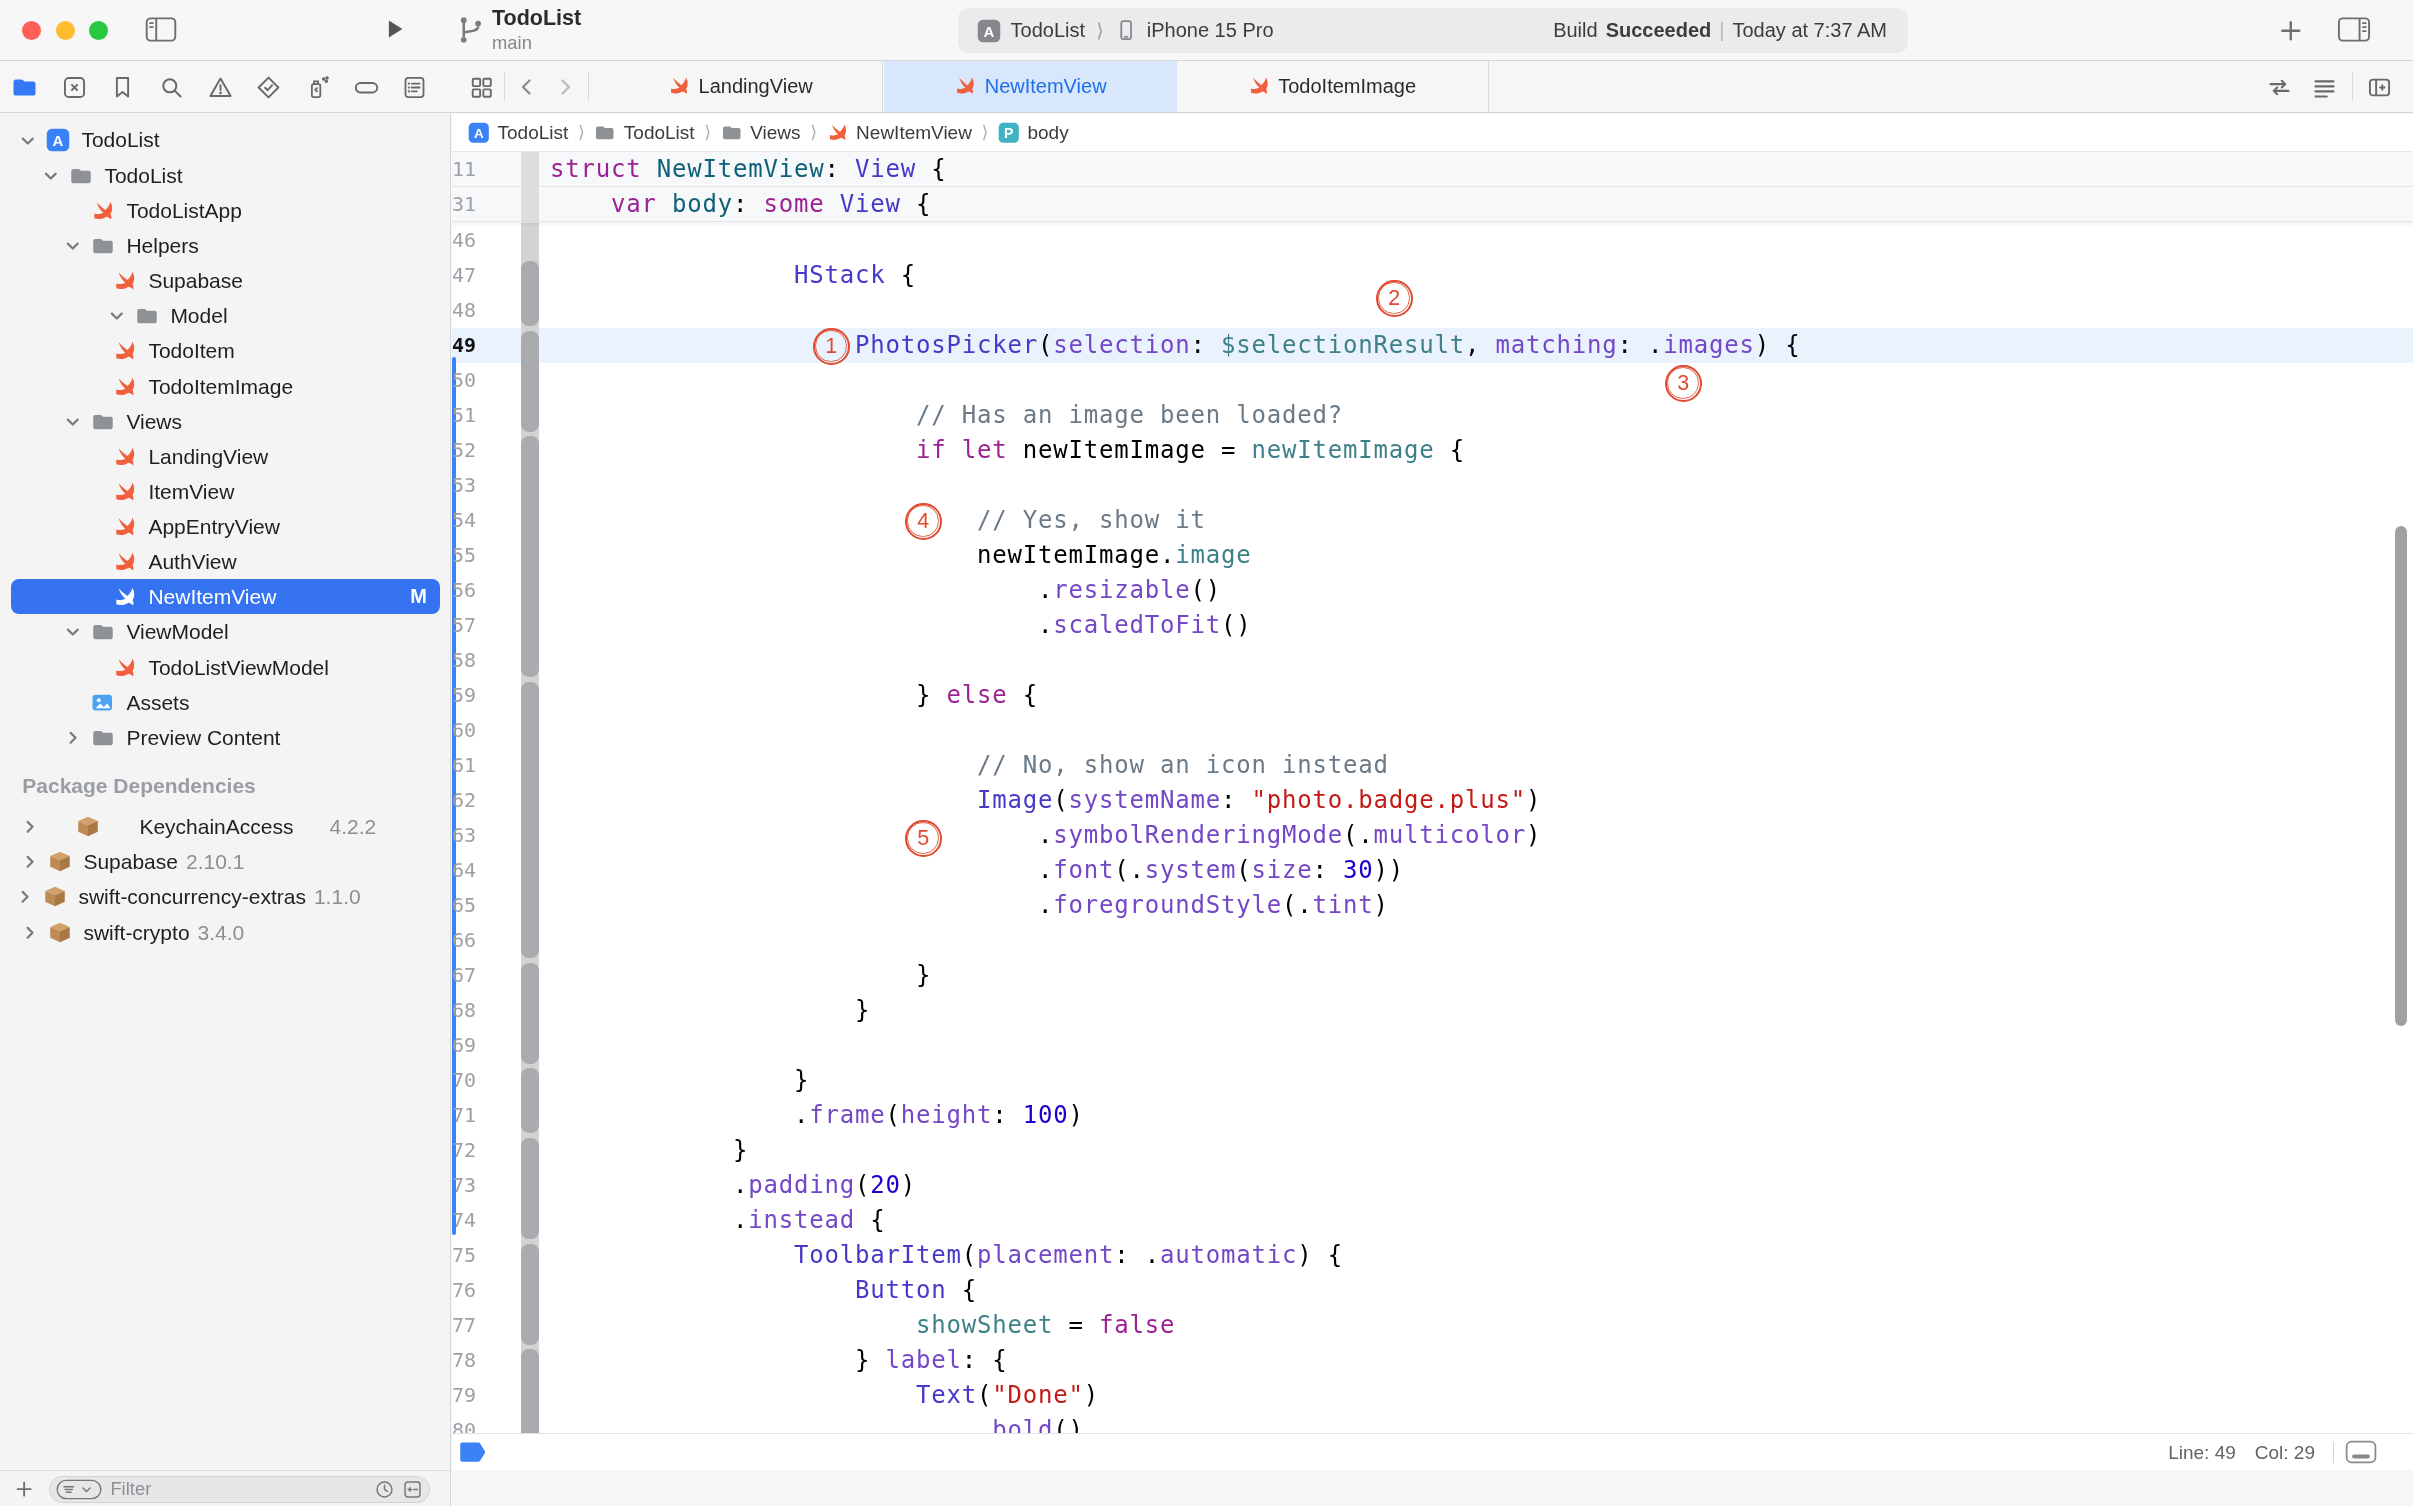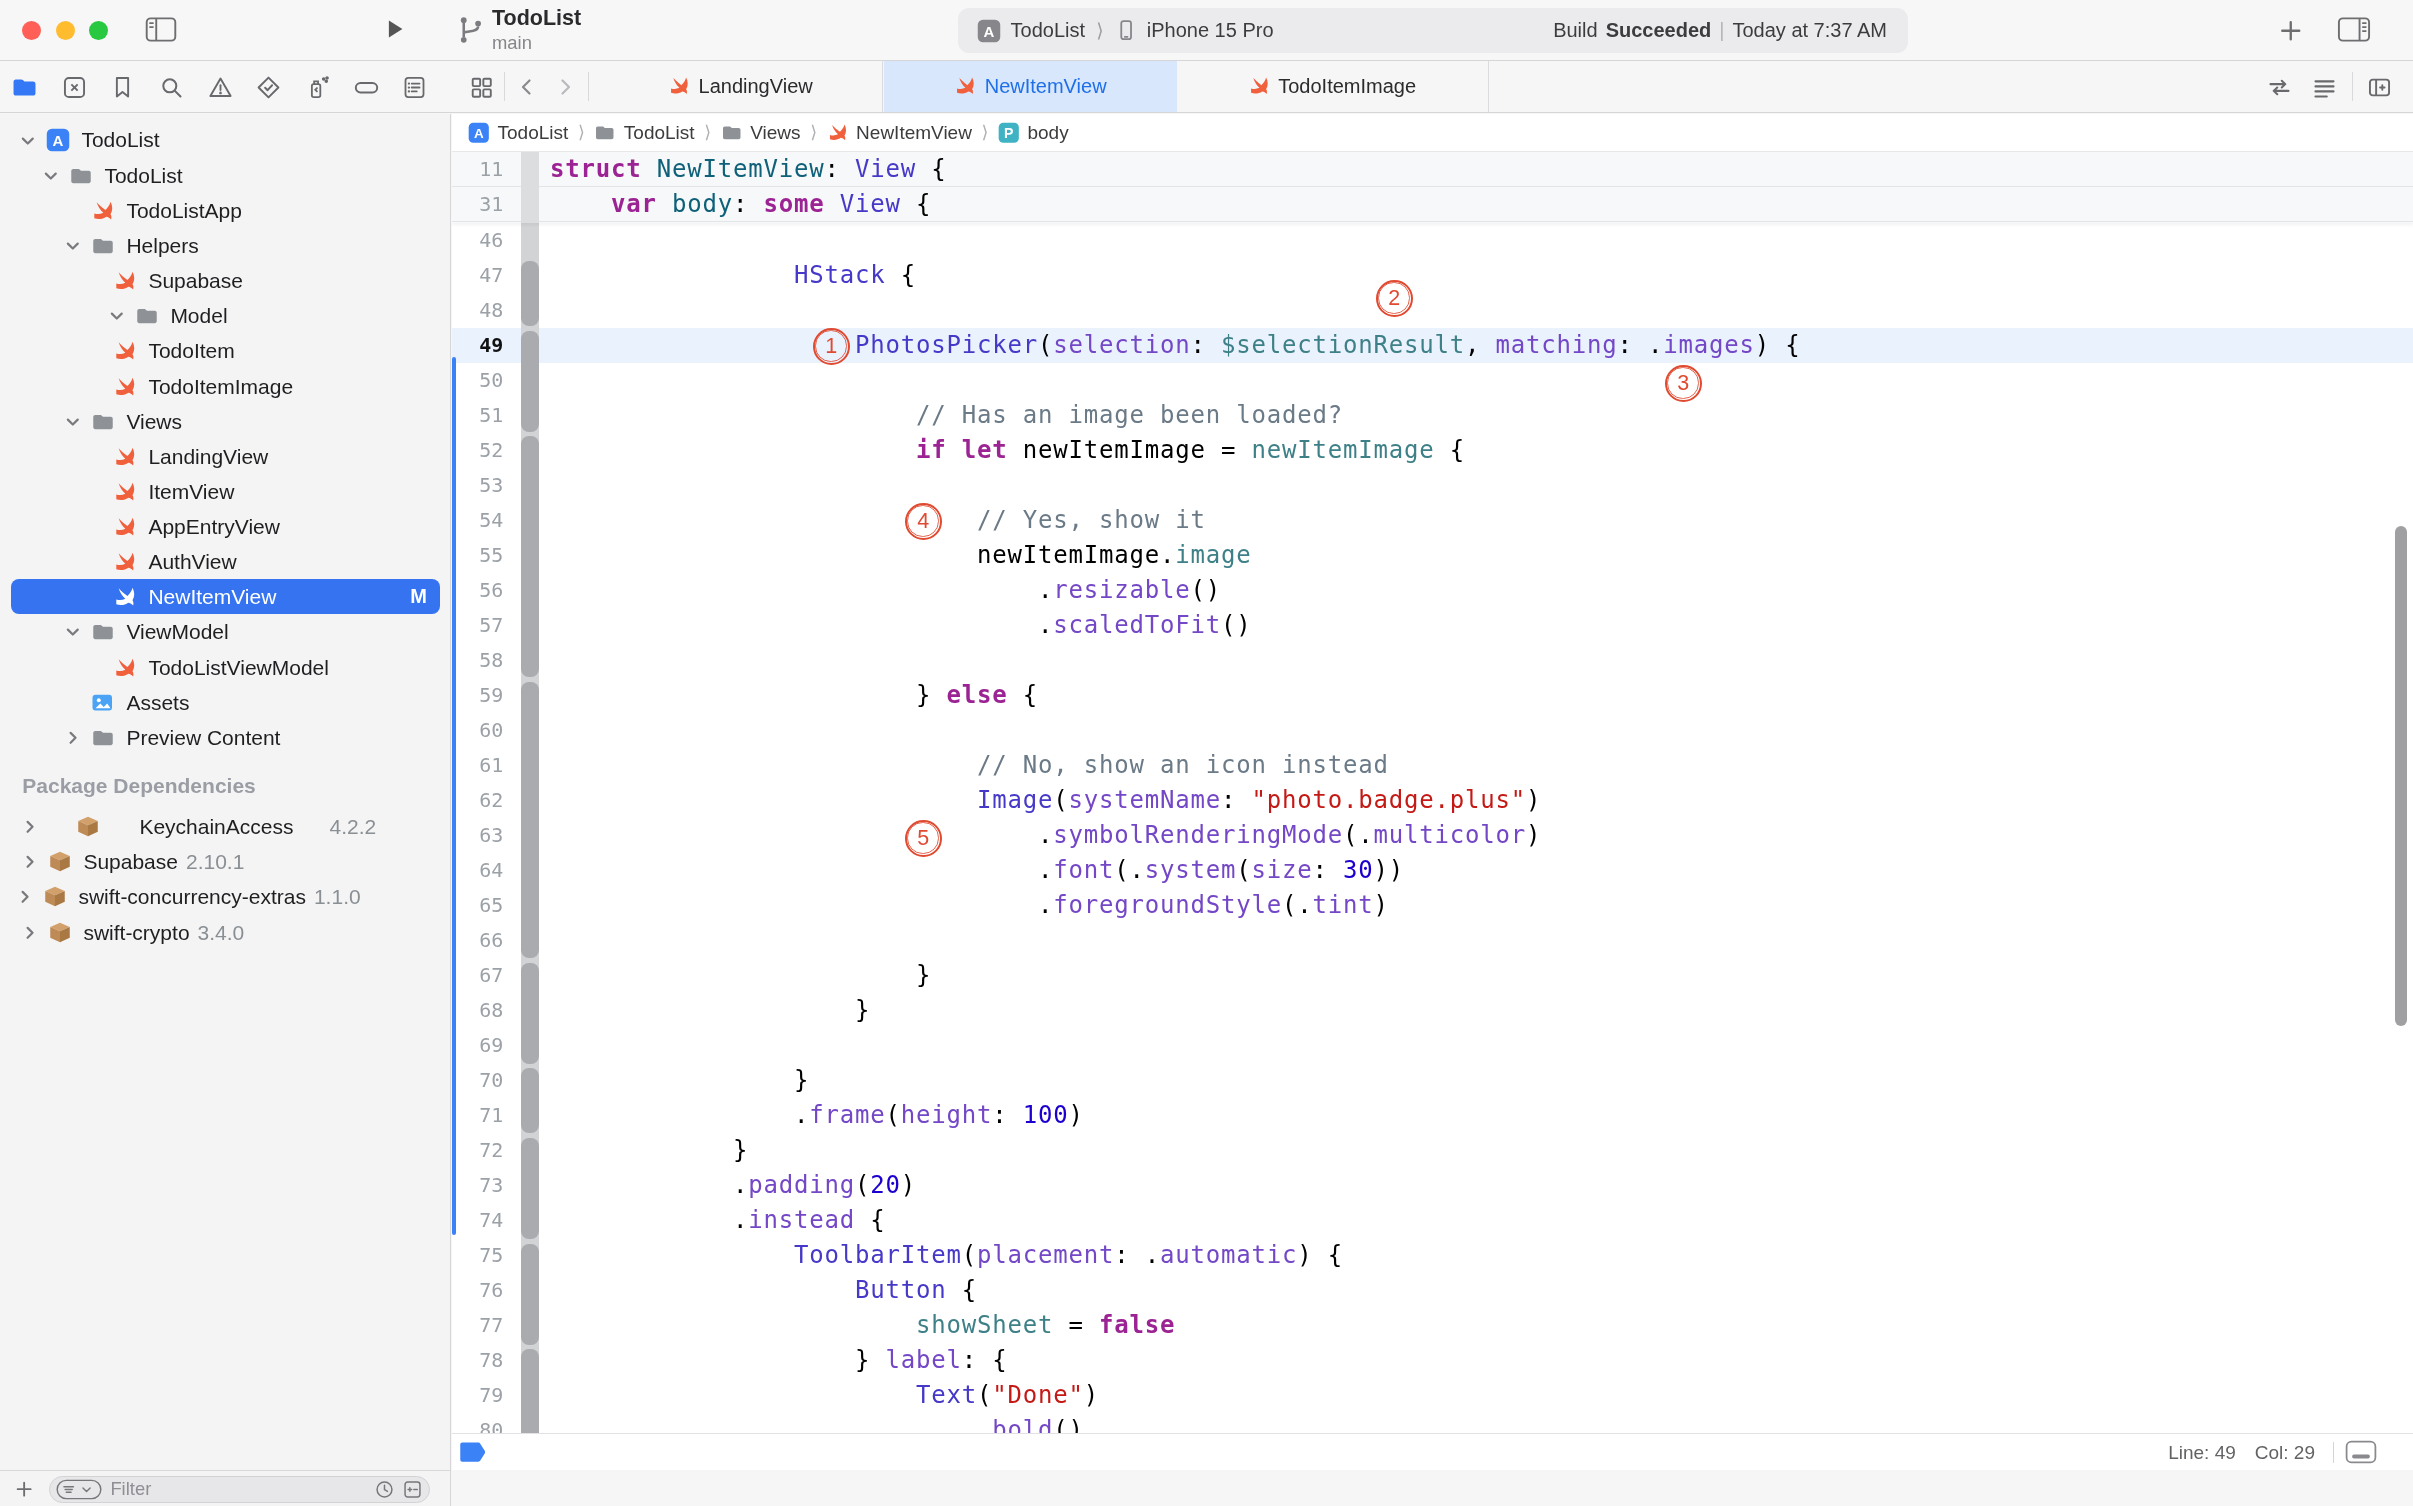--- a/index.html
+++ b/index.html
@@ -68,24 +68,24 @@
 
   .code-area { position:absolute; left:0; top:109px; width:100%; height:1212px; overflow:hidden; }
   .hl-line { position:absolute; left:0; top:105px; width:100%; height:35px; background:#e9f2fd; }
   .ribbon-base { position:absolute; left:69px; top:0; width:17.6px; height:1212px; background:#d2d3d5; }
   .ribbon-seg { position:absolute; left:69px; width:17.6px; background:#a9abae; border-radius:8px; }
   .ribbon-sticky { position:absolute; left:69px; top:0; width:17.6px; height:71px; background:#dcdddf; }
   .changebar { position:absolute; left:0; top:134px; width:4px; height:878px; background:#3b82f7; border-radius:2.4px; }
 
   .rows { position:absolute; left:0; top:0; width:100%; }
   .crow { display:flex; height:35px; }
-  .ln { width:61px; text-align:right; padding-right:9.6px; font-family:"DejaVu Sans Mono", monospace; font-size:20px; line-height:35px; color:#9ba1a6; flex:none; }
+  .ln { width:61px; text-align:left; padding-right:9.6px; font-family:"DejaVu Sans Mono", monospace; font-size:20px; line-height:35px; color:#9ba1a6; flex:none; }
   .crow.cur .ln { color:#111; font-weight:bold; }
   pre.cl { margin-left:37px; font-family:"DejaVu Sans Mono", monospace; font-size:24px; line-height:35px; letter-spacing:0.8px; white-space:pre; }
-  .p{color:#000}.k{color:#9b2393;font-weight:700}.t{color:#4739c8}.m{color:#7347c6}
+  .p{color:#000}.k{color:#9b2393;font-weight:400}.t{color:#4739c8}.m{color:#7347c6}
   .d{color:#0f6179}.v{color:#3e8087}.s{color:#c41a16}.n{color:#1c00cf}.c{color:#6b7a87}
 
   .annot { position:absolute; width:37px; height:37px; margin-left:-18.4px; margin-top:-18.4px; border:2.4px solid #e04a31; border-radius:50%; color:#e04a31; display:flex; align-items:center; justify-content:center; font-size:21.5px; font-family:"Liberation Sans", sans-serif; }
   .annot::after { content:""; position:absolute; inset:0.8px; border:1.2px solid #e04a31; border-radius:50%; opacity:.85; }
 
   .scrollthumb { position:absolute; left:1943px; top:412px; width:12px; height:500px; background:#8f8f92; border-radius:6.4px; opacity:.85; }
 
   .edit-statusbar { position:absolute; left:0; top:1319px; width:100%; height:37px; background:#fff; border-top:0.8px solid #e2e2e4; }
   .bp-ic { position:absolute; left:6.4px; top:7.2px; width:34px; height:22.3px; color:#3b82f7; }
   .linecol { position:absolute; right:99px; top:0; height:37px; display:flex; align-items:center; gap:19px; font-size:19px; color:#636366; }

